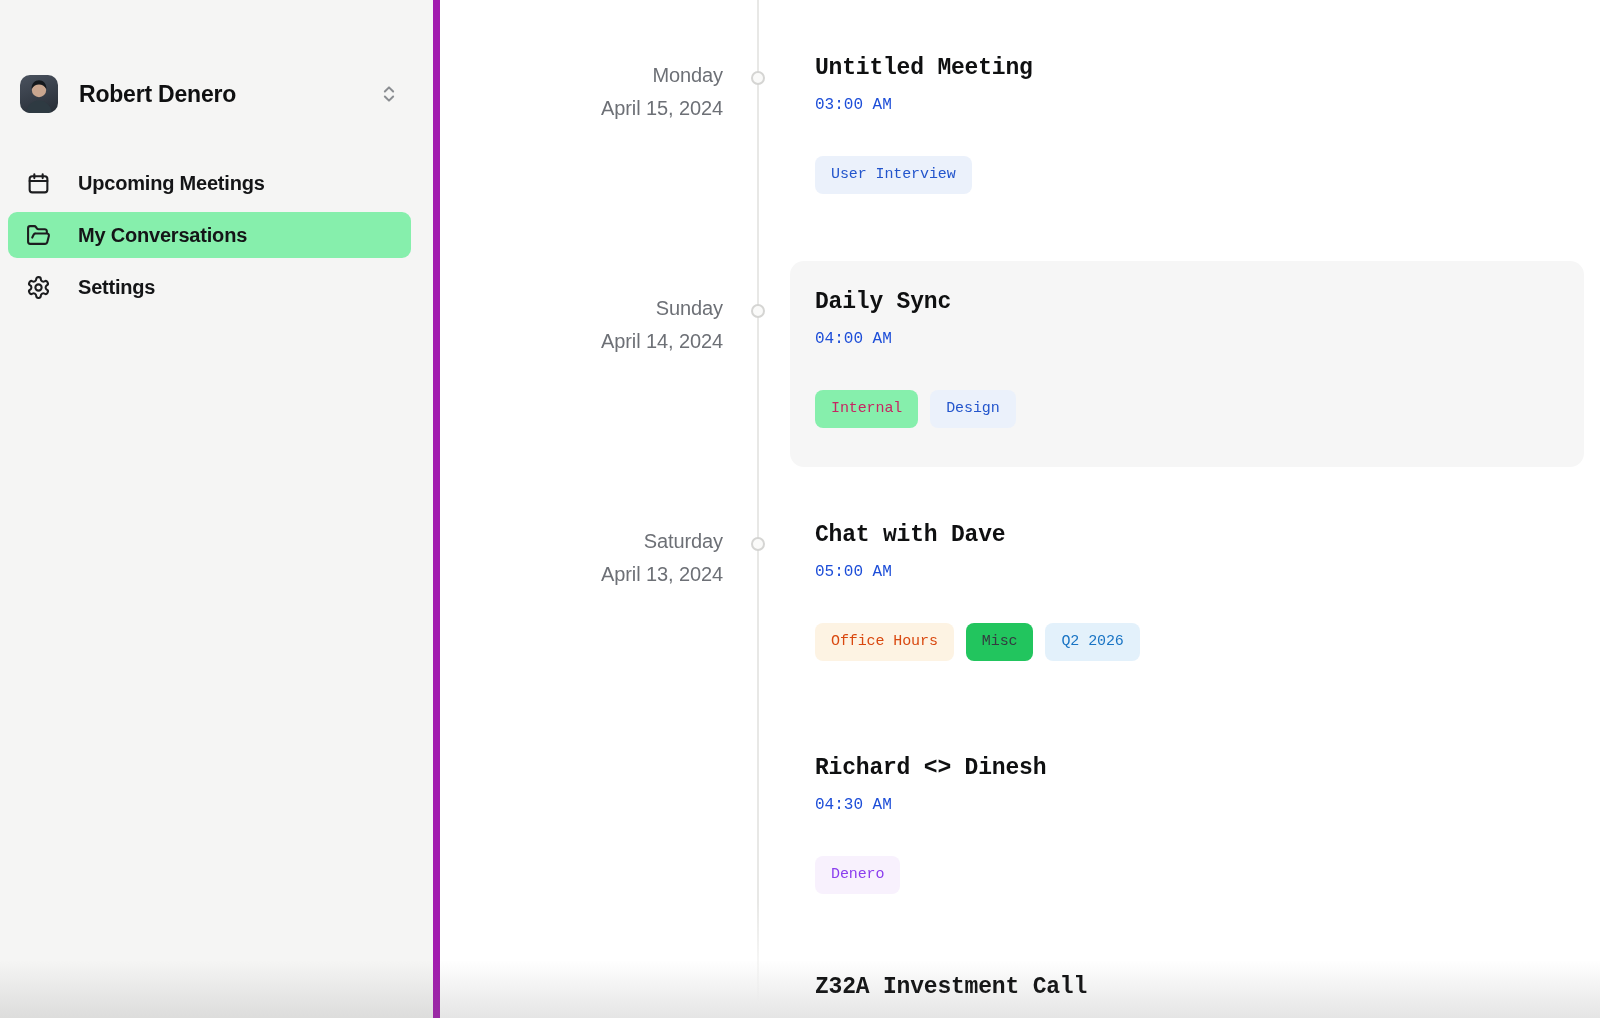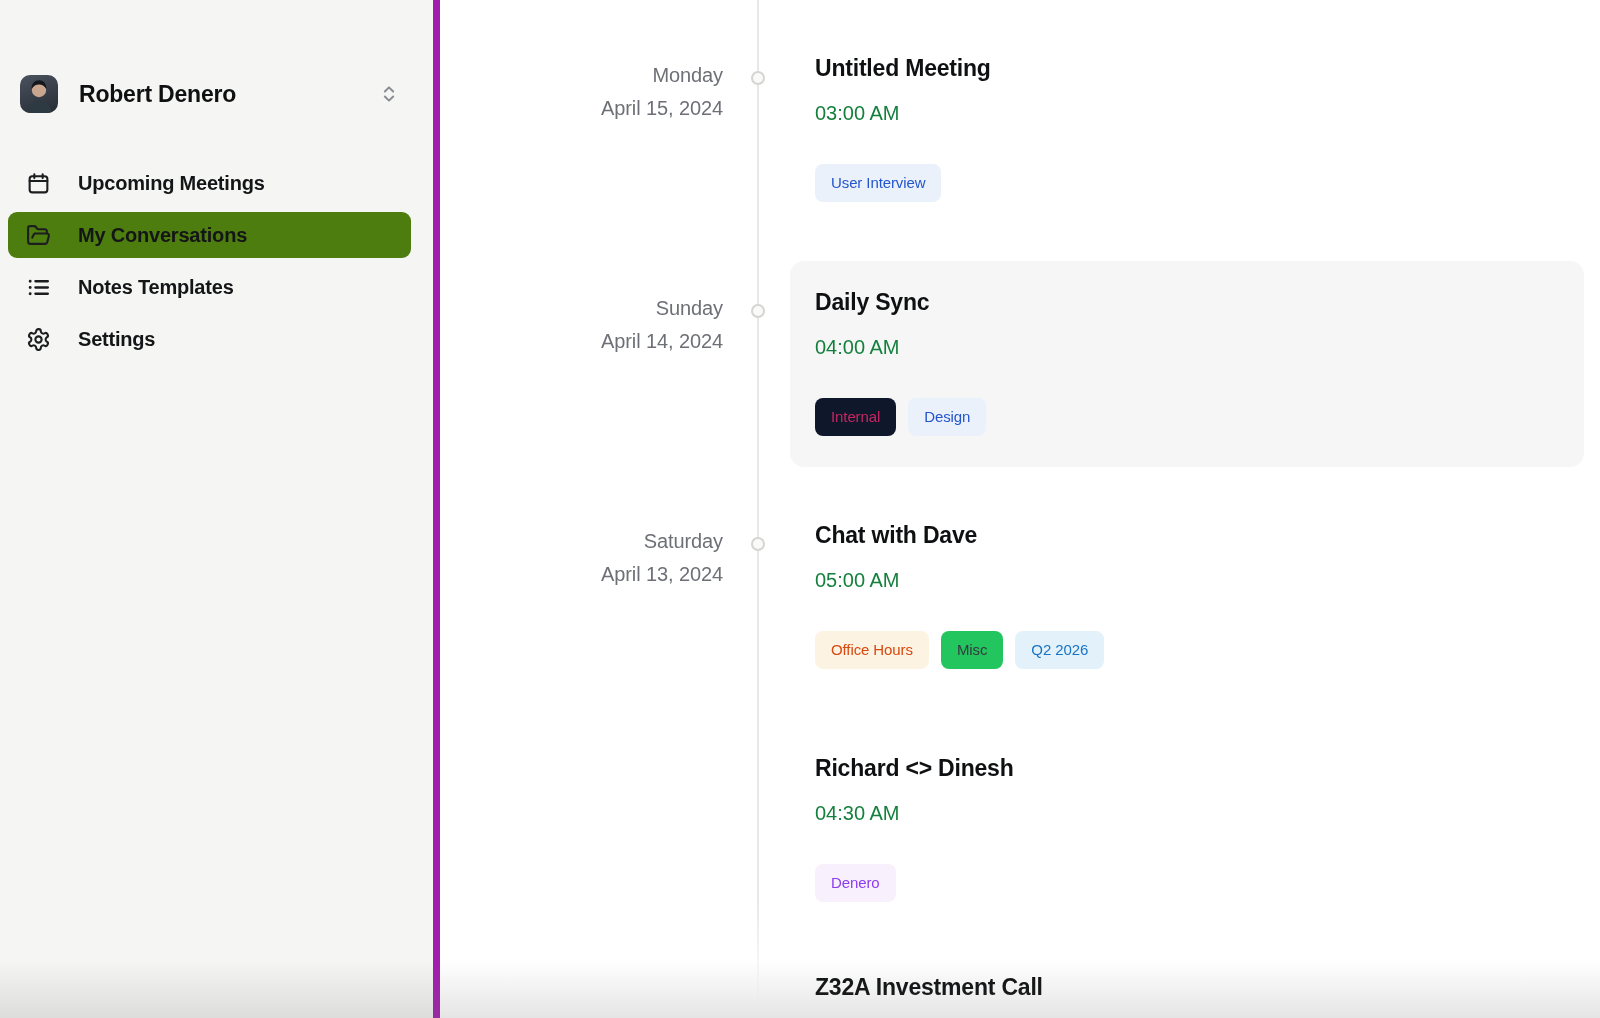--- a/index.html
+++ b/index.html
@@ -30,21 +30,21 @@
     margin-left:21px; font-size:23px; font-weight:700; color:#0f1011;
     letter-spacing:-0.2px; white-space:nowrap;
   }
   .chev { margin-left:auto; color:#8a8d91; flex:none; }
 
   .nav { position:absolute; left:8px; right:22px; top:160px; }
   .nav-item {
     height:46px; margin-bottom:6px; border-radius:9px;
     display:flex; align-items:center; padding-left:18px; cursor:pointer;
   }
-  .nav-item.selected { background:#4d7c0f; }
+  .nav-item.selected { background:#86efac; }
   .nav-icon { width:25px; height:25px; flex:none; color:#1c1d1f; display:flex; align-items:center; justify-content:center; }
   .nav-label {
     margin-left:27px; font-size:20px; font-weight:600; color:#141517;
     letter-spacing:-0.2px; white-space:nowrap;
   }
 
   
   .main { position:absolute; left:441px; top:0; right:0; height:1018px; background:#fff;padding-left:6px; }
   .tl-line {
     position:absolute; left:316px; top:0; width:2px; height:1002px;
@@ -52,37 +52,37 @@
   }
   .tl-dot {
     position:absolute; left:310px; width:14px; height:14px; border-radius:50%;
     background:#fafaf9; border:2px solid #d5d5d3;
   }
   .date-label {
     position:absolute; right:877px; text-align:right;
     font-size:20px; line-height:33px; color:#6d7076; letter-spacing:-0.1px;
     white-space:nowrap;
   }
-  .entry { position:absolute; left:374px; cursor:pointer; }
+  .entry { position:absolute; left:374px; cursor:pointer;font-family:Liberation Mono, monospace; }
   .entry.card {
     left:349px; width:794px; height:206px;
     background:#f6f6f6; border-radius:14px; padding:25px 0 0 25px;
   }
   .entry-title {
     font-size:23px; font-weight:700; line-height:32px; color:#0f1011;
     letter-spacing:-0.2px; white-space:nowrap;
   }
-  .entry-time { margin-top:14px; font-size:20px; line-height:30px; color:#15803d; }
+  .entry-time { margin-top:6px; font-size:16px; line-height:30px; color:#1d4ed8; }
   .tag-row { margin-top:36px; display:flex; gap:12px; }
   .tag {
     height:38px; line-height:38px; padding:0 16px; border-radius:8px;
     font-size:15px; letter-spacing:-0.1px; white-space:nowrap;
   }
   .tag-blue   { color:#2355cc; background:#ebf1fb; }
-  .tag-pink   { color:#c72562; background:#0f172a; }
+  .tag-pink   { color:#c72562; background:#86efac; }
   .tag-orange { color:#d9480f; background:#fdf3e3; }
   .tag-gray   { color:#343a40; background:#22c55e; }
   .tag-cyan   { color:#1974c4; background:#e3f1fb; }
   .tag-purple { color:#8b3dee; background:#f8f1fd; }
 
   .bottom-fade {
     position:absolute; left:0; right:0; bottom:0; height:58px; pointer-events:none;
     background:linear-gradient(to bottom, rgba(120,120,120,0) 0%, rgba(110,110,110,0.18) 100%);
   }
 </style>
@@ -122,29 +122,20 @@
 
       <div class="nav-item selected">
         <span class="nav-icon">
           <svg width="25" height="25" viewBox="0 0 24 24" fill="none" stroke="currentColor" stroke-width="2" stroke-linecap="round" stroke-linejoin="round">
             <path d="m6 14 1.45-2.9A2 2 0 0 1 9.24 10H20a2 2 0 0 1 1.94 2.5l-1.55 6a2 2 0 0 1-1.94 1.5H4a2 2 0 0 1-2-2V5a2 2 0 0 1 2-2h3.93a2 2 0 0 1 1.66.9l.82 1.2a2 2 0 0 0 1.66.9H18a2 2 0 0 1 2 2v2"></path>
           </svg>
         </span>
         <span class="nav-label">My Conversations</span>
       </div>
 
-      <div class="nav-item">
-        <span class="nav-icon">
-          <svg width="25" height="25" viewBox="0 0 24 24" fill="none" stroke="currentColor" stroke-width="2.2" stroke-linecap="round" stroke-linejoin="round">
-            <path d="M4 6h.01M4 12h.01M4 18h.01" stroke-width="2.8"></path>
-            <path d="M9 6h12M9 12h12M9 18h12"></path>
-          </svg>
-        </span>
-        <span class="nav-label">Notes Templates</span>
-      </div>
 
       <div class="nav-item">
         <span class="nav-icon">
           <svg width="25" height="25" viewBox="0 0 24 24" fill="none" stroke="currentColor" stroke-width="2" stroke-linecap="round" stroke-linejoin="round">
             <path d="M12.22 2h-.44a2 2 0 0 0-2 2v.18a2 2 0 0 1-1 1.73l-.43.25a2 2 0 0 1-2 0l-.15-.08a2 2 0 0 0-2.73.73l-.22.38a2 2 0 0 0 .73 2.73l.15.1a2 2 0 0 1 1 1.72v.51a2 2 0 0 1-1 1.74l-.15.09a2 2 0 0 0-.73 2.73l.22.38a2 2 0 0 0 2.73.73l.15-.08a2 2 0 0 1 2 0l.43.25a2 2 0 0 1 1 1.73V20a2 2 0 0 0 2 2h.44a2 2 0 0 0 2-2v-.18a2 2 0 0 1 1-1.73l.43-.25a2 2 0 0 1 2 0l.15.08a2 2 0 0 0 2.73-.73l.22-.39a2 2 0 0 0-.73-2.73l-.15-.08a2 2 0 0 1-1-1.74v-.5a2 2 0 0 1 1-1.74l.15-.09a2 2 0 0 0 .73-2.73l-.22-.38a2 2 0 0 0-2.73-.73l-.15.08a2 2 0 0 1-2 0l-.43-.25a2 2 0 0 1-1-1.73V4a2 2 0 0 0-2-2z"></path>
             <circle cx="12" cy="12" r="3"></circle>
           </svg>
         </span>
         <span class="nav-label">Settings</span>
       </div>

